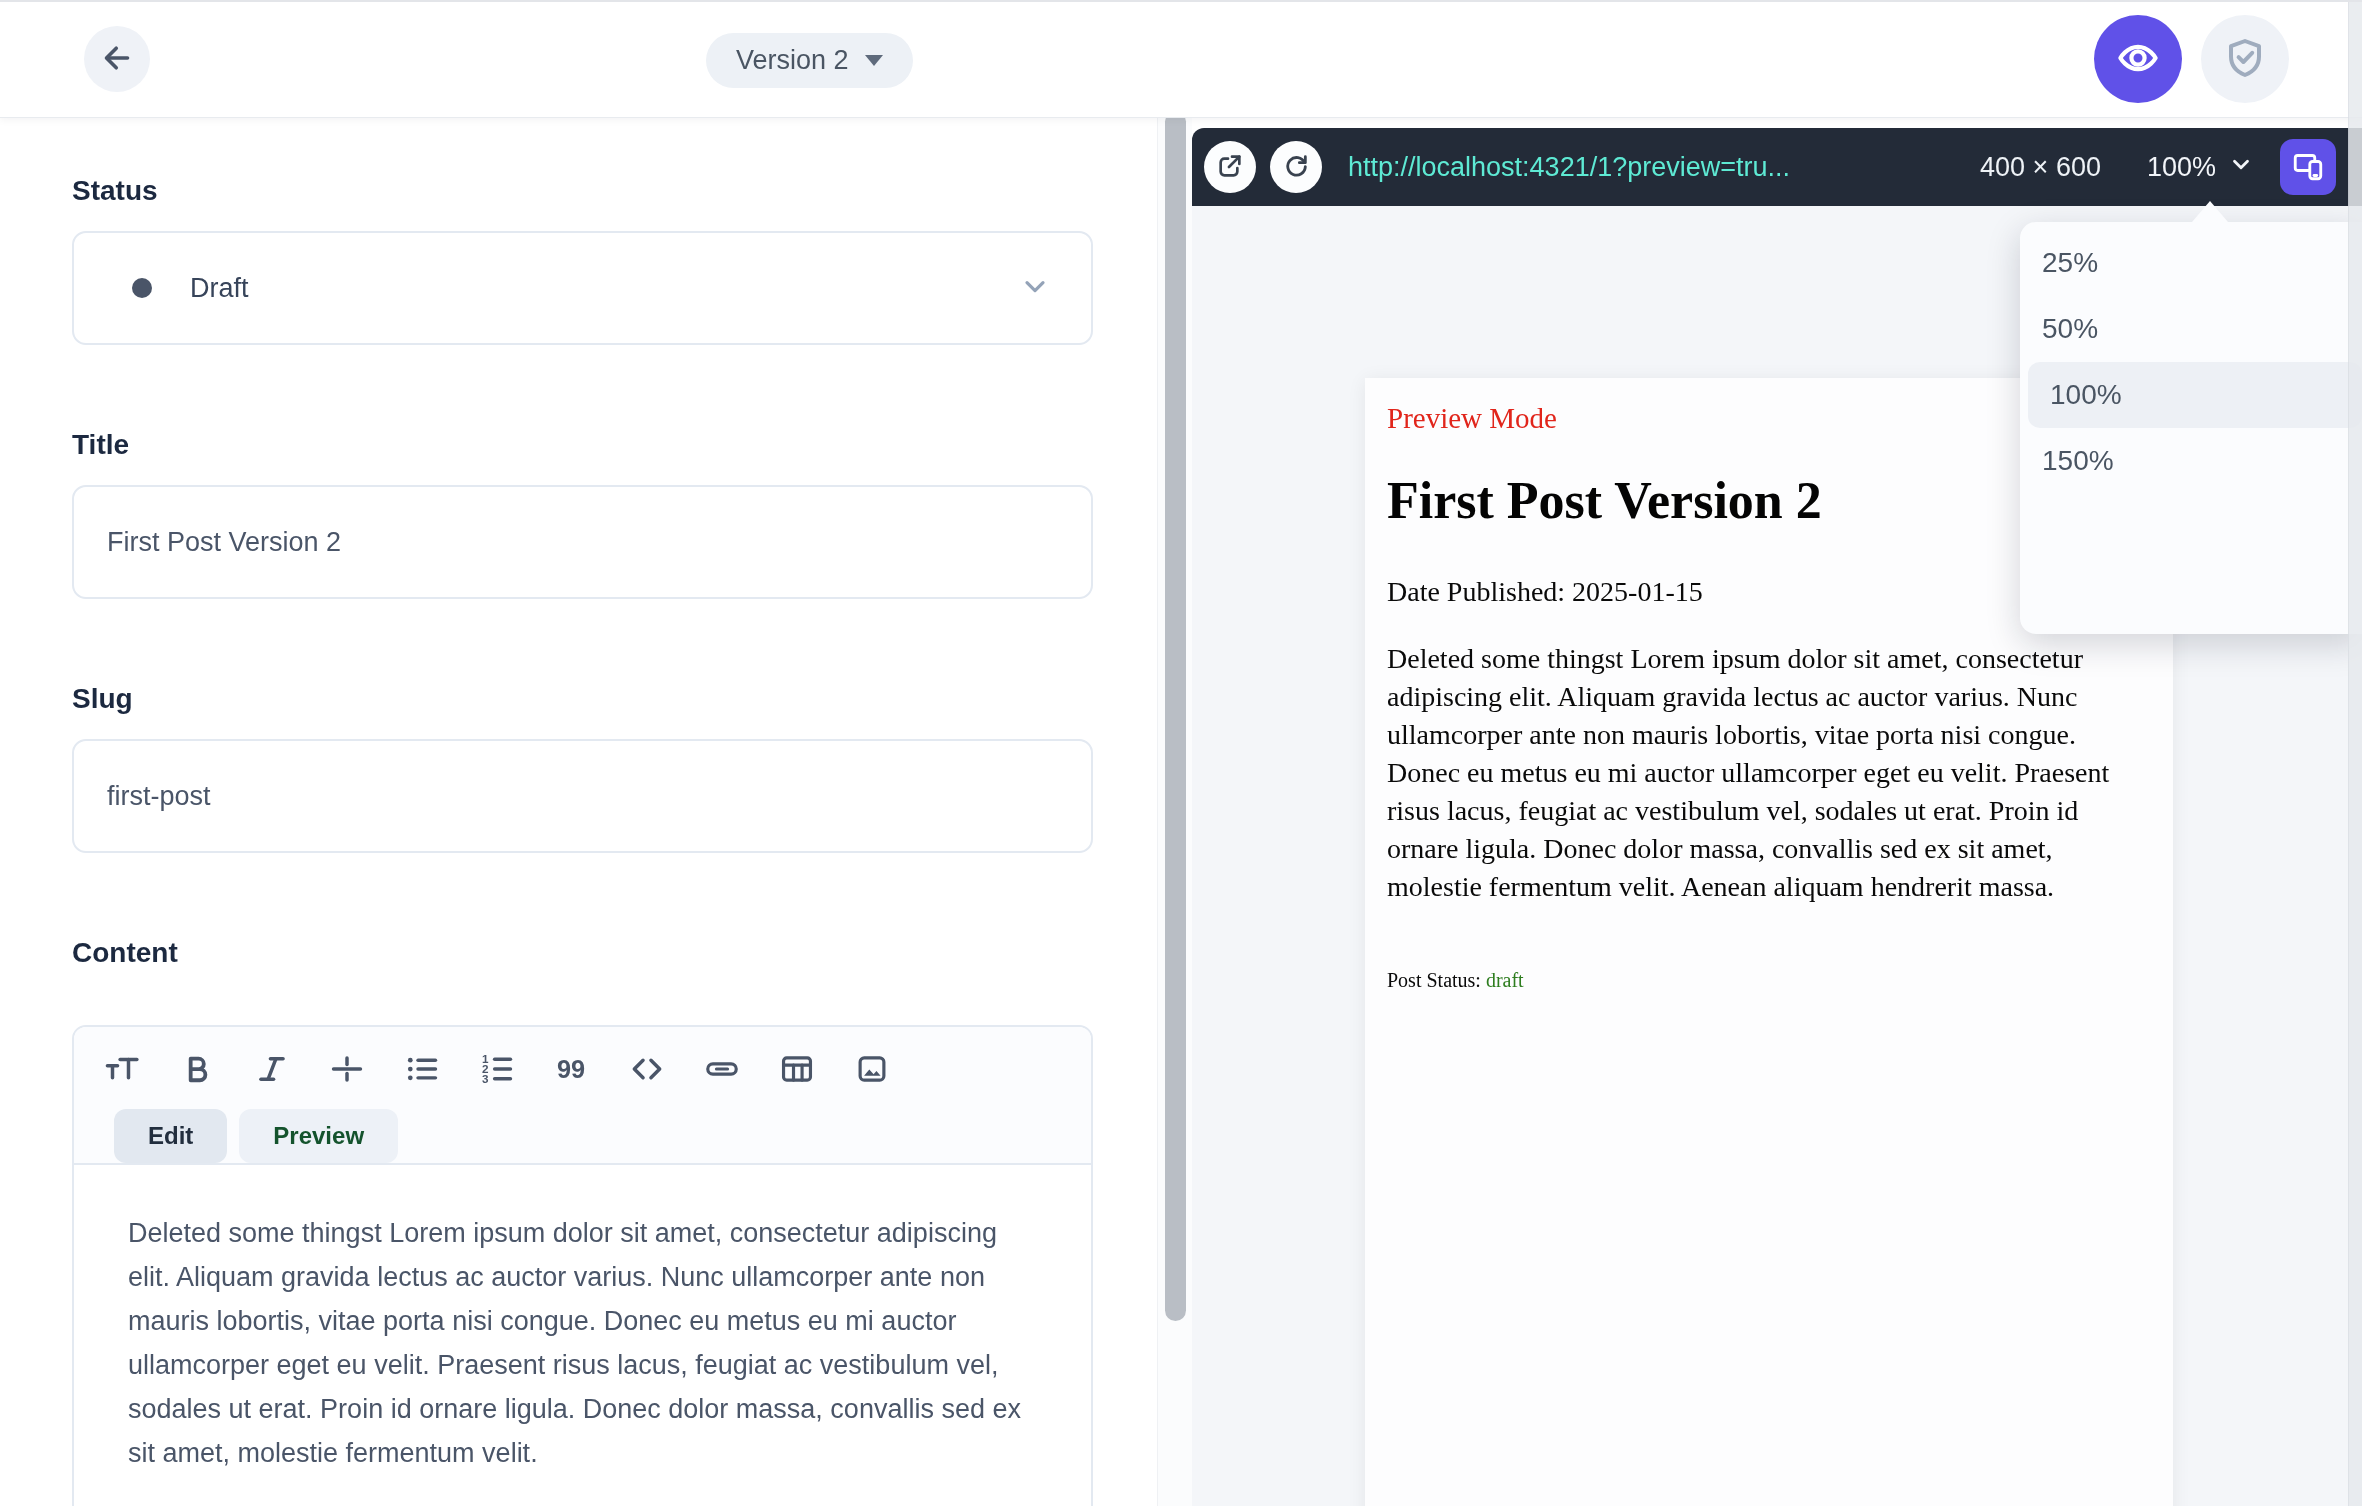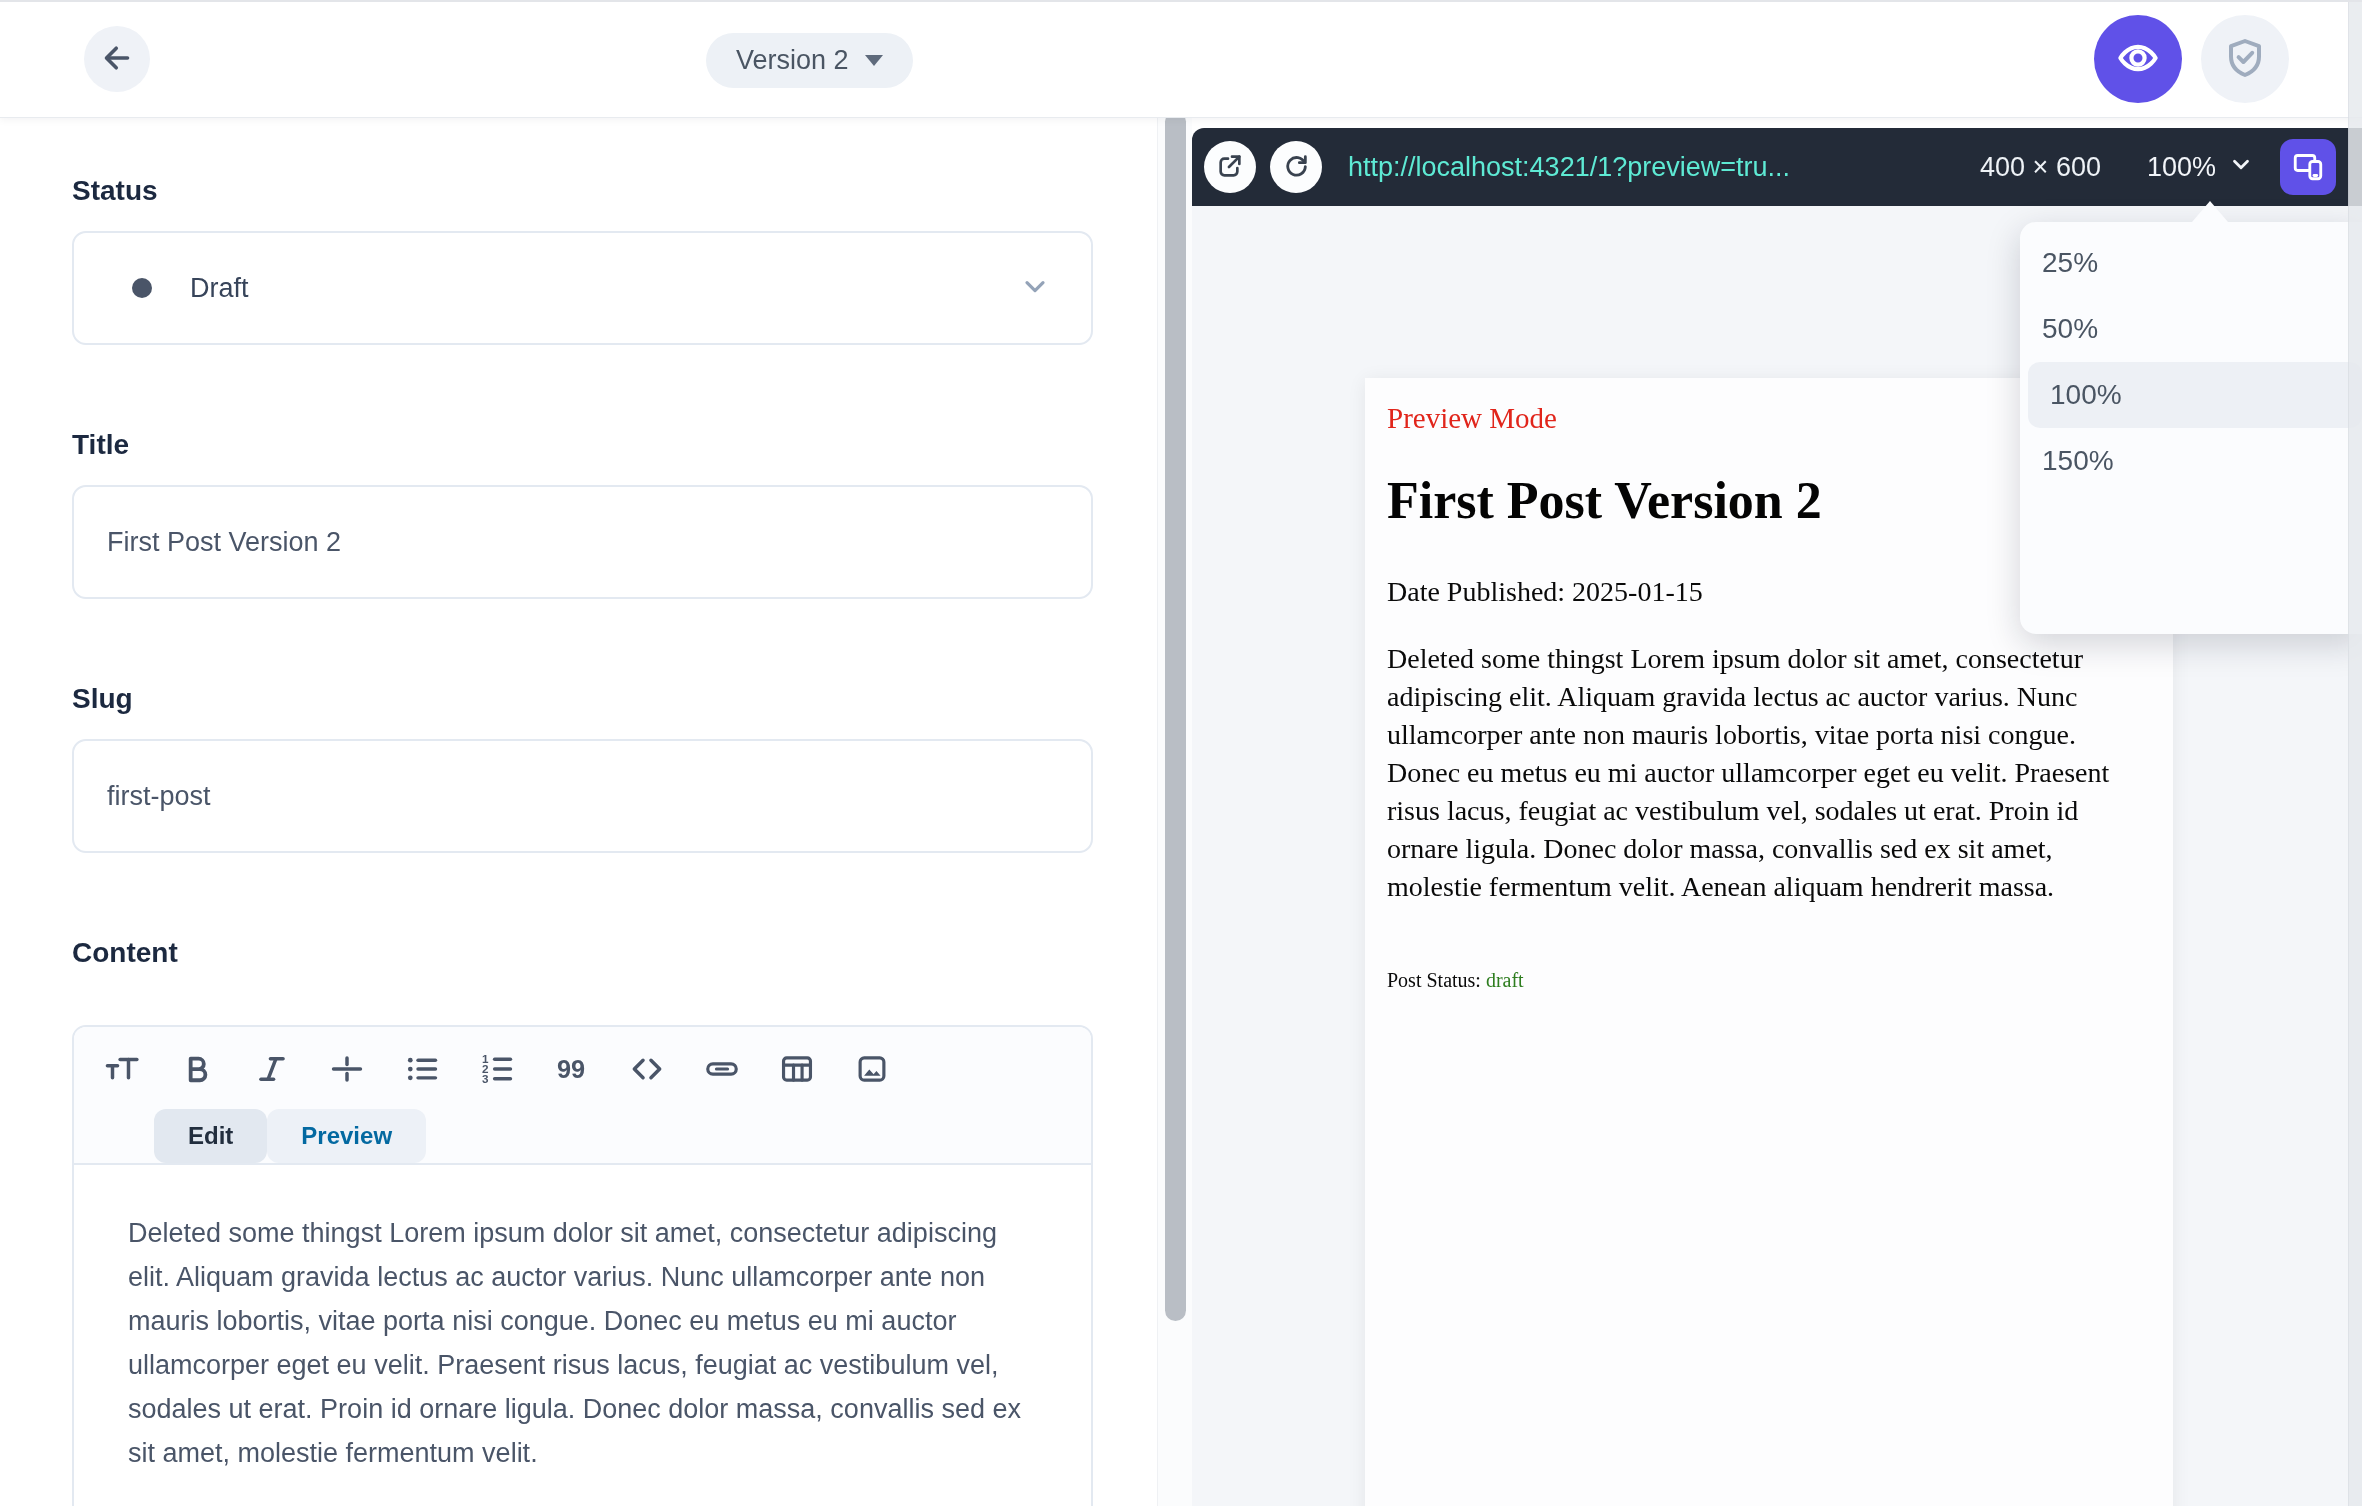--- a/index.html
+++ b/index.html
@@ -76,28 +76,28 @@
     width:1021px; margin-top:56px; border:2px solid #E3E9F1; border-radius:14px;
     min-height:560px; background:#fff; overflow:hidden;
   }
   .editor-toolbar { background:#FBFCFE; border-bottom:2px solid #E3E9F1; padding:16px 24px 0 24px; }
   .icon-row { display:flex; gap:27px; padding-left:0; }
   .icon-btn {
     width:48px; height:52px; border:none; background:transparent; cursor:pointer;
     display:flex; align-items:center; justify-content:center;
   }
   .icon-btn svg { display:block; }
-  .tabs-row { display:flex; margin-top:14px; padding-left:16px;margin-left:40px; }
+  .tabs-row { display:flex; gap:12px; margin-top:14px; padding-left:16px; }
   .tab {
     height:54px; border:none; border-radius:12px 12px 0 0; padding:0 34px;
     font-size:24px; font-weight:600; display:flex; align-items:center; cursor:pointer;
     font-family:inherit;
   }
   .tab-active { background:#E2E8F0; color:#222E3E; border-radius:12px; }
-  .tab-inactive { background:#EDF1F7; color:#0369a1; border-radius:12px; }
+  .tab-inactive { background:#EDF1F7; color:#14532d; border-radius:12px; }
   .editor-body {
     padding:46px 48px 40px 54px; font-size:27px; line-height:44px; color:#4A5568;
     max-width:1010px;
   }
 
   
   .panel-divider {
     position:absolute; left:1157px; top:117px; width:35px; height:1389px;
     background:#FBFCFD; border-left:1px solid #EFF1F4; z-index:12;
   }

